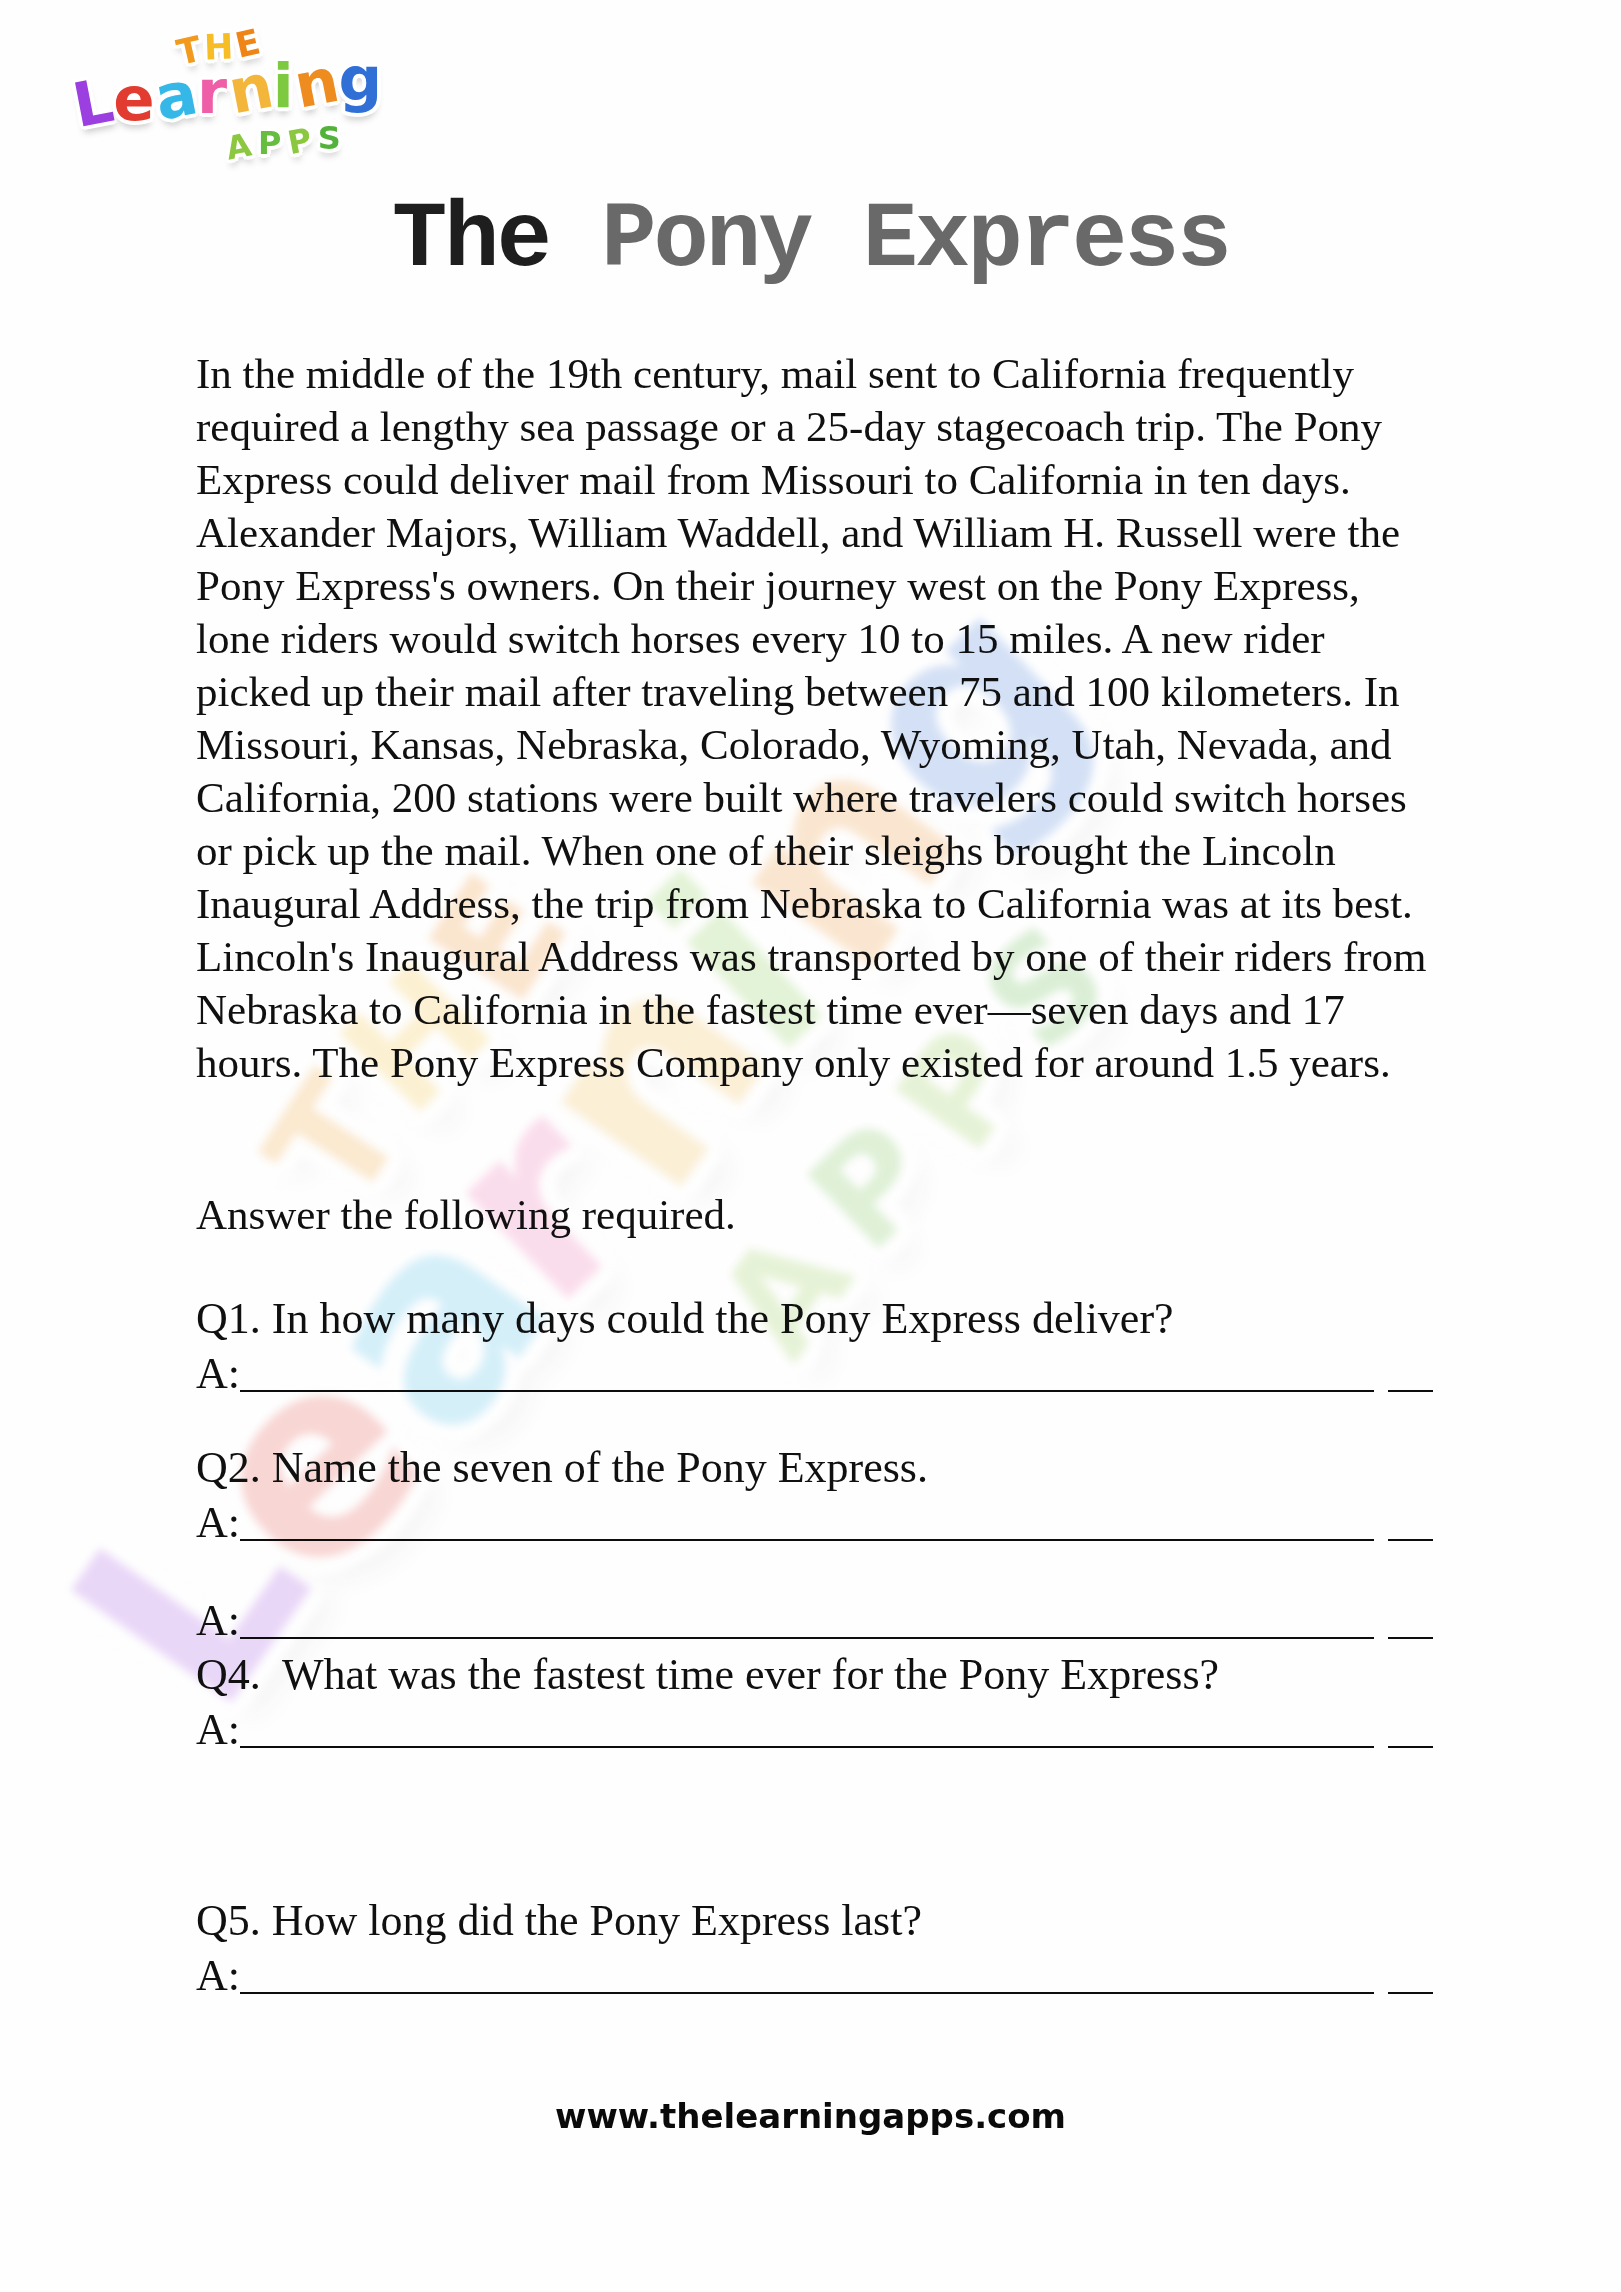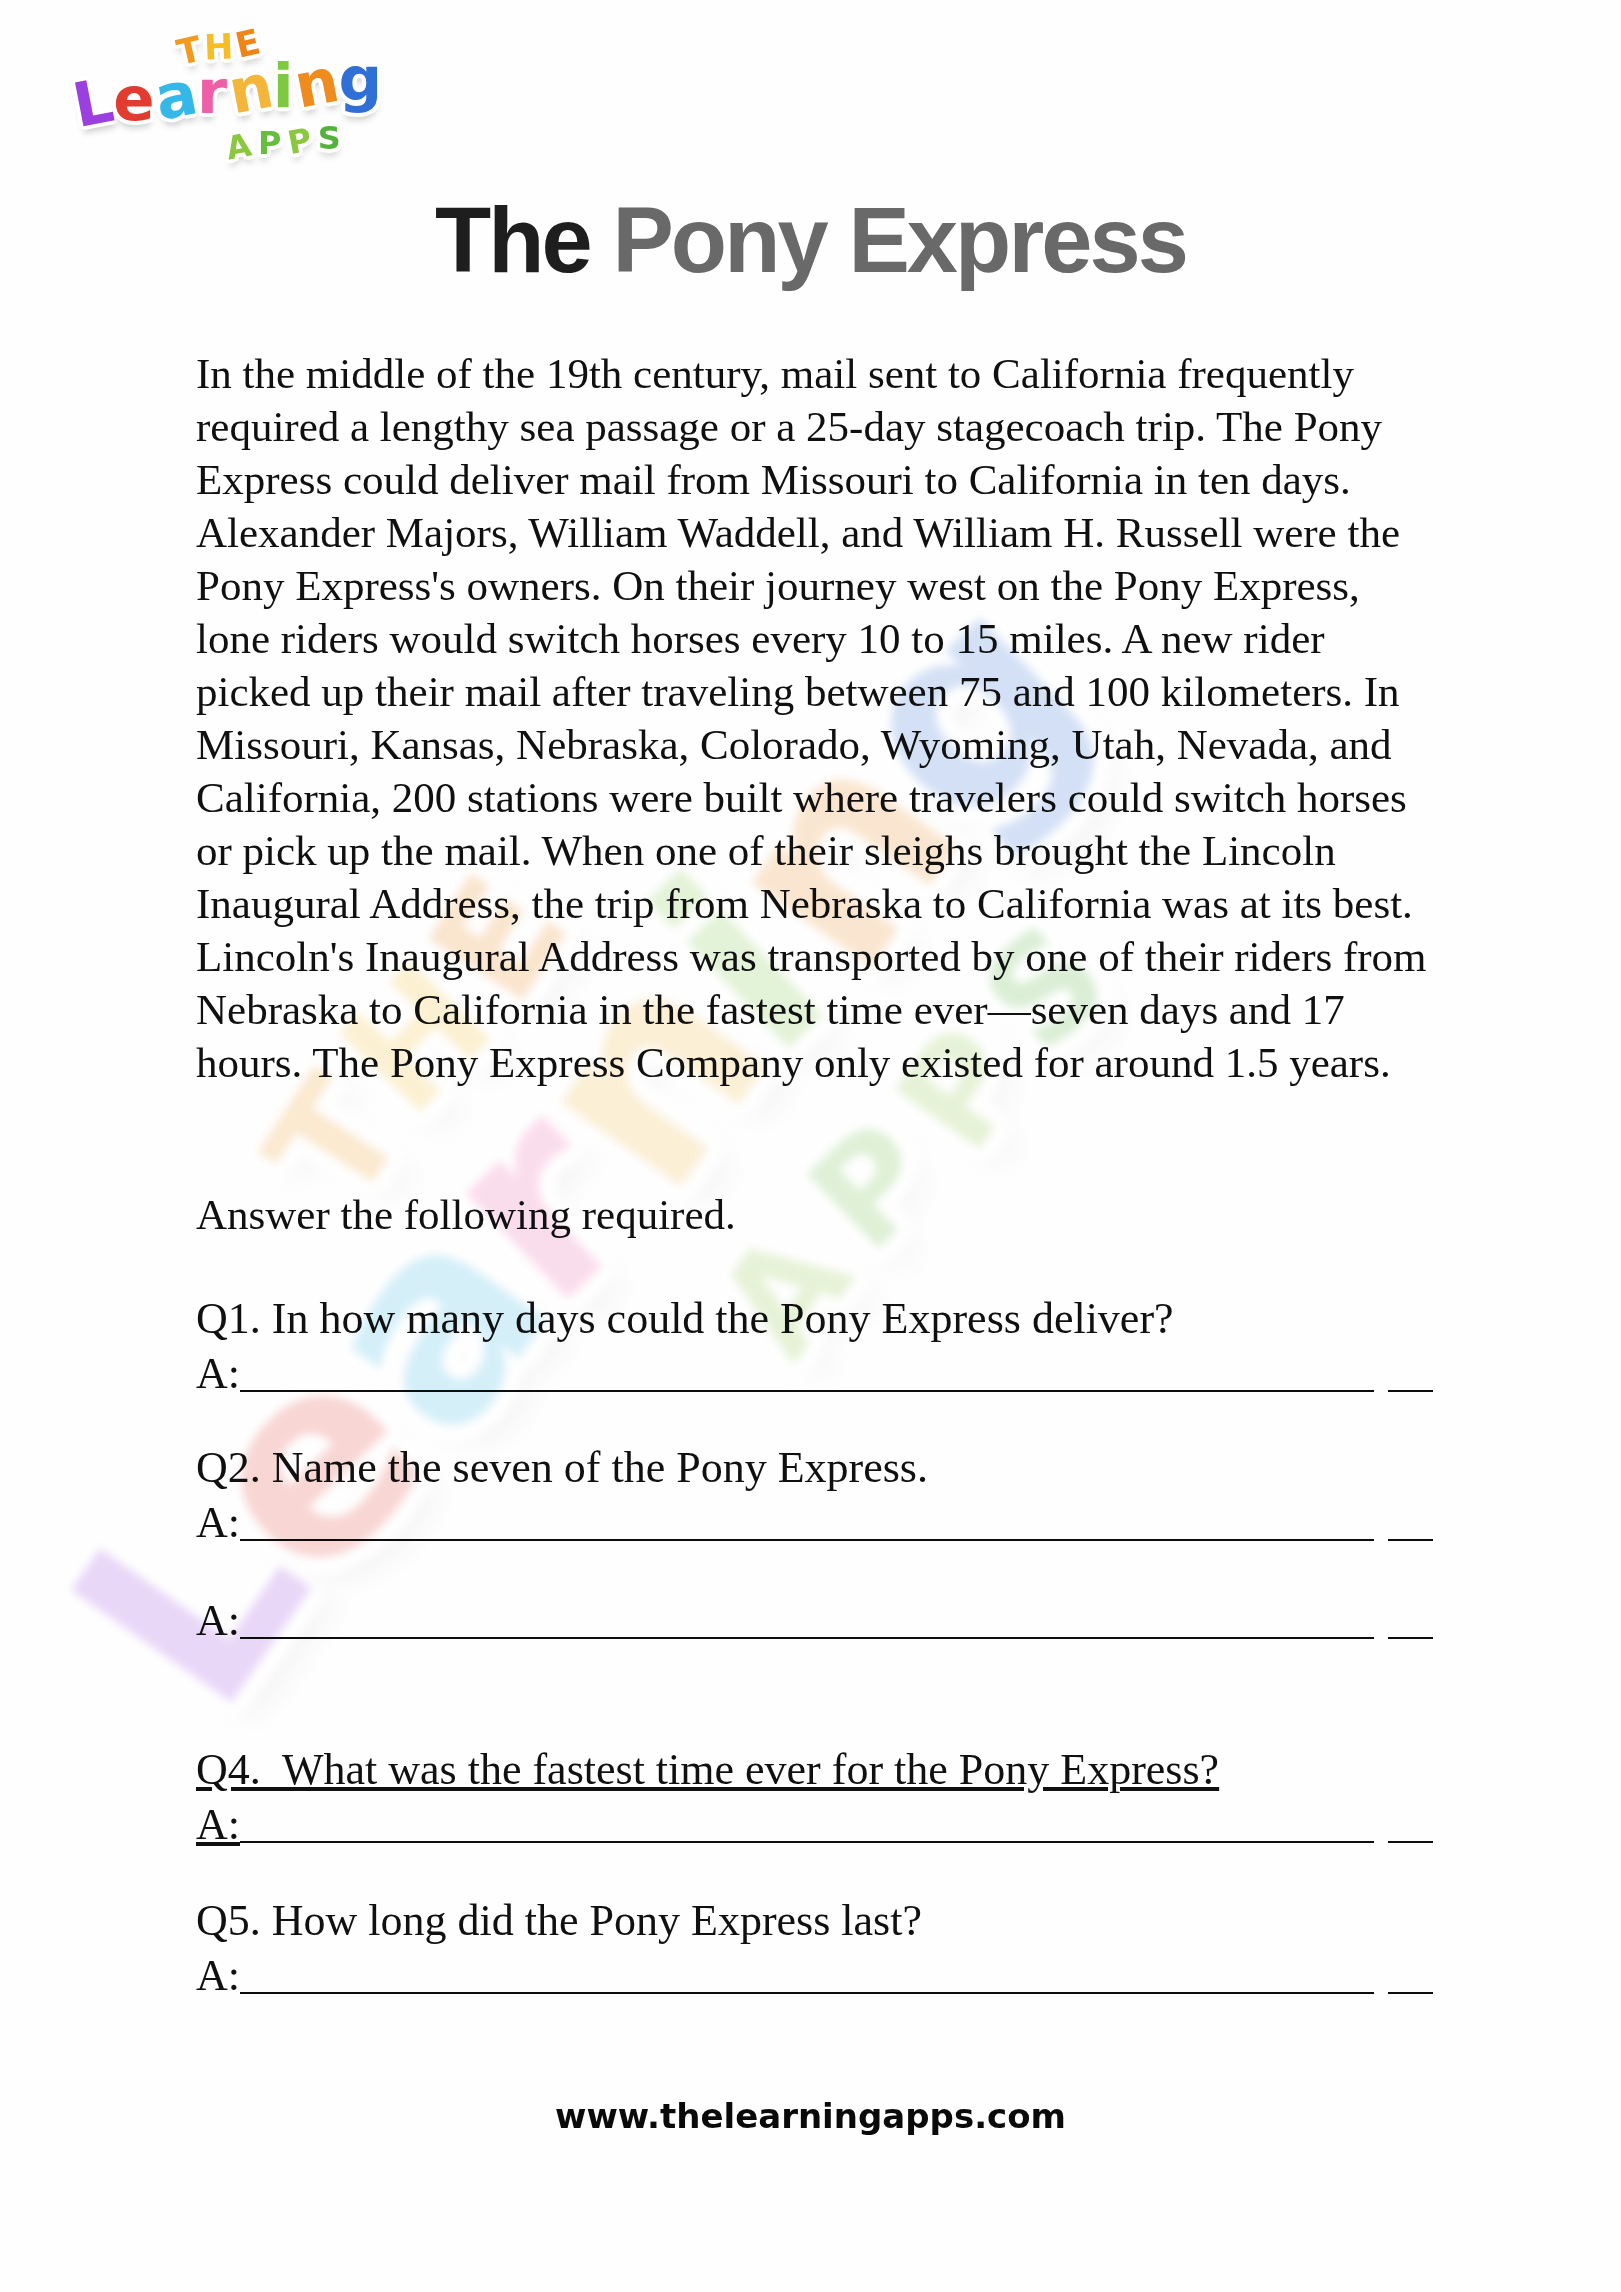--- a/index.html
+++ b/index.html
@@ -43,21 +43,21 @@
     filter:blur(1px);
     pointer-events:none;
     z-index:0;
   }
 
   
   .title{
     position:absolute;
     left:0;top:188px;width:100%;
     text-align:center;
-    font-family:Liberation Sans, sans-serif;
+    font-family:Liberation Mono, monospace;
     font-weight:bold;
     font-size:92px;
     letter-spacing:-2.9px;
     line-height:1.15;
   }
 
   
   .passage{
     position:absolute;
     left:196px;top:347px;width:1245px;
@@ -76,21 +76,21 @@
   .qblock{position:absolute;left:196px;width:1237px;margin-top:12px;}
   .q-label{font-size:44px;line-height:53px;white-space:pre-wrap;}
   .answer-row{display:flex;align-items:flex-end;margin-top:2px;font-size:44px;line-height:53px;}
   .answer-label{flex:0 0 auto;}
   .answer-line{flex:1 1 auto;border-bottom:2.9px solid #0d0d0d;margin-bottom:7.8px;height:39px;}
   .answer-line-short{flex:0 0 45px;border-bottom:2.9px solid #0d0d0d;margin-bottom:7.8px;margin-left:13.7px;height:39px;}
 
   .qblock-1{top:1280px;}
   .qblock-2{top:1429px;}
   .qblock-3{top:1580px;}
-  .qblock-4{top:1731px;text-decoration:underline;}
+  .qblock-4{top:1636px;}
   .qblock-5{top:1882px;}
 
   
   .footer{
     position:absolute;
     left:0;top:2096px;width:100%;
     text-align:center;
     font-family:"DejaVu Sans", sans-serif;
     font-weight:bold;
     font-size:34px;

